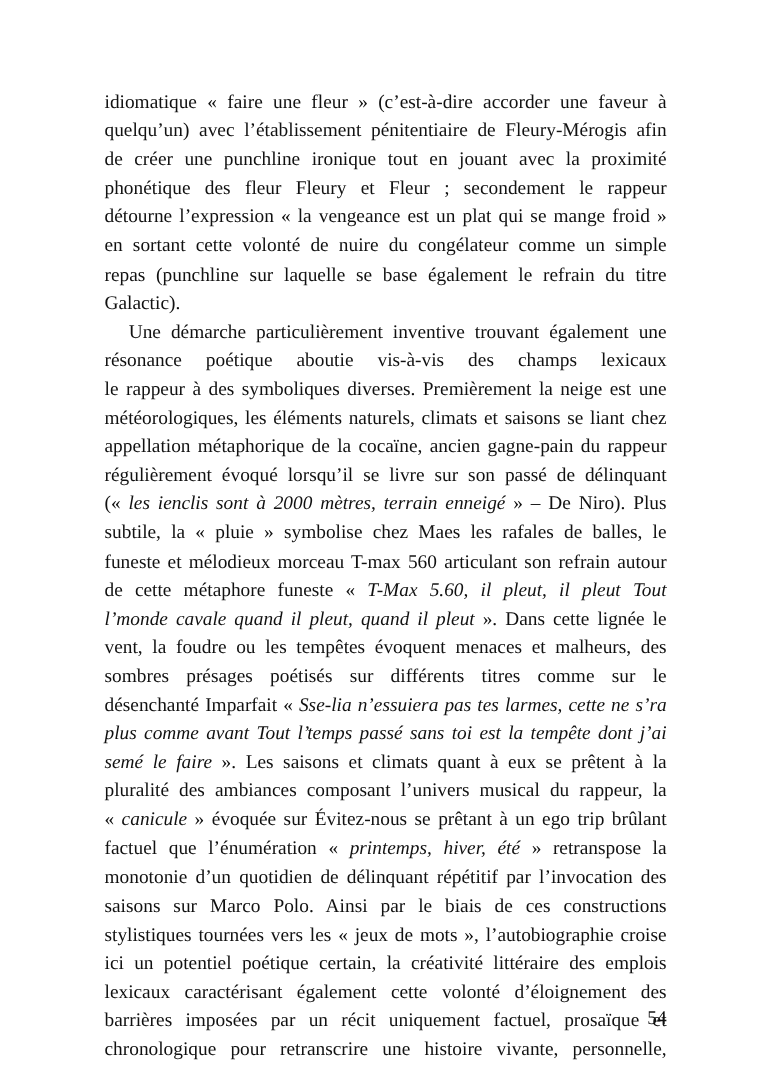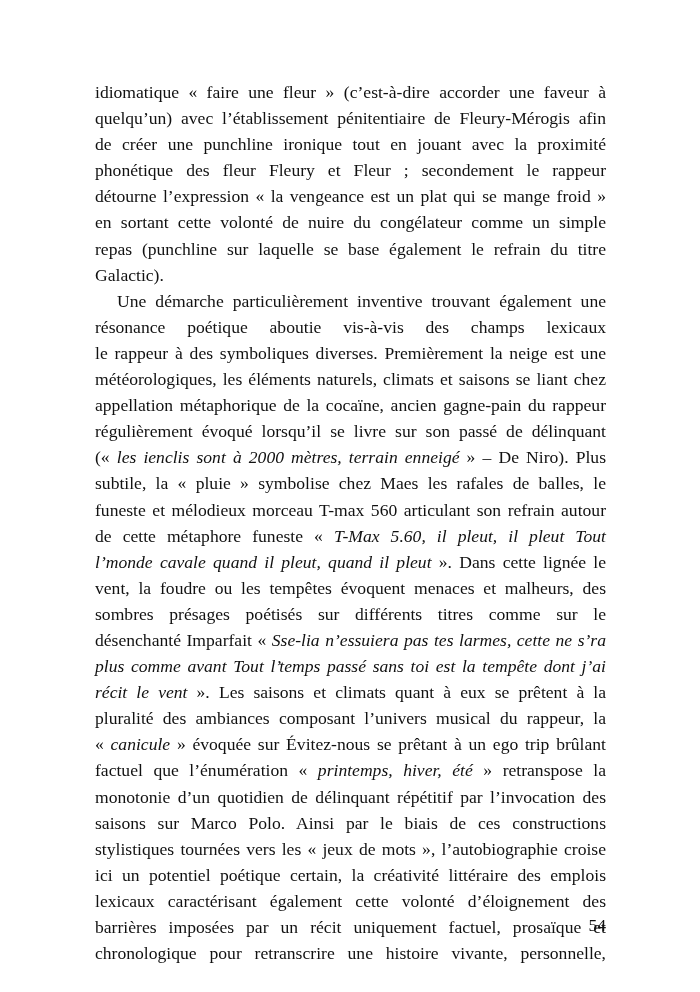--- a/index.html
+++ b/index.html
@@ -66,21 +66,21 @@
     <span class="line"><span>régulièrement évoqué lorsqu’il se livre sur son passé de délinquant</span></span>
     <span class="line"><span>(« </span><em>les ienclis sont à 2000 mètres, terrain enneigé</em><span> » – De Niro). Plus</span></span>
     <span class="line"><span>subtile, la « pluie » symbolise chez Maes les rafales de balles, le</span></span>
     <span class="line"><span>funeste et mélodieux morceau T-max 560 articulant son refrain autour</span></span>
     <span class="line"><span>de cette métaphore funeste « </span><em>T-Max 5.60, il pleut, il pleut Tout</em></span>
     <span class="line"><em>l’monde cavale quand il pleut, quand il pleut</em><span> ». Dans cette lignée le</span></span>
     <span class="line"><span>vent, la foudre ou les tempêtes évoquent menaces et malheurs, des</span></span>
     <span class="line"><span>sombres présages poétisés sur différents titres comme sur le</span></span>
     <span class="line"><span>désenchanté Imparfait « </span><em>Sse-lia n’essuiera pas tes larmes, cette ne s’ra</em></span>
     <span class="line"><em>plus comme avant Tout l’temps passé sans toi est la tempête dont j’ai</em></span>
-    <span class="line"><em>récit le vent</em><span> ». Les saisons et climats quant à eux se prêtent à la</span></span>
+    <span class="line"><em>semé le faire</em><span> ». Les saisons et climats quant à eux se prêtent à la</span></span>
     <span class="line"><span>pluralité des ambiances composant l’univers musical du rappeur, la</span></span>
     <span class="line"><span>« </span><em>canicule</em><span> » évoquée sur Évitez-nous se prêtant à un ego trip brûlant</span></span>
     <span class="line"><span>factuel que l’énumération « </span><em>printemps, hiver, été</em><span> » retranspose la</span></span>
     <span class="line"><span>monotonie d’un quotidien de délinquant répétitif par l’invocation des</span></span>
     <span class="line"><span>saisons sur Marco Polo. Ainsi par le biais de ces constructions</span></span>
     <span class="line"><span>stylistiques tournées vers les « jeux de mots », l’autobiographie croise</span></span>
     <span class="line"><span>ici un potentiel poétique certain, la créativité littéraire des emplois</span></span>
     <span class="line"><span>lexicaux caractérisant également cette volonté d’éloignement des</span></span>
     <span class="line"><span>barrières imposées par un récit uniquement factuel, prosaïque et</span></span>
     <span class="line"><span>chronologique pour retranscrire une histoire vivante, personnelle,</span></span>

